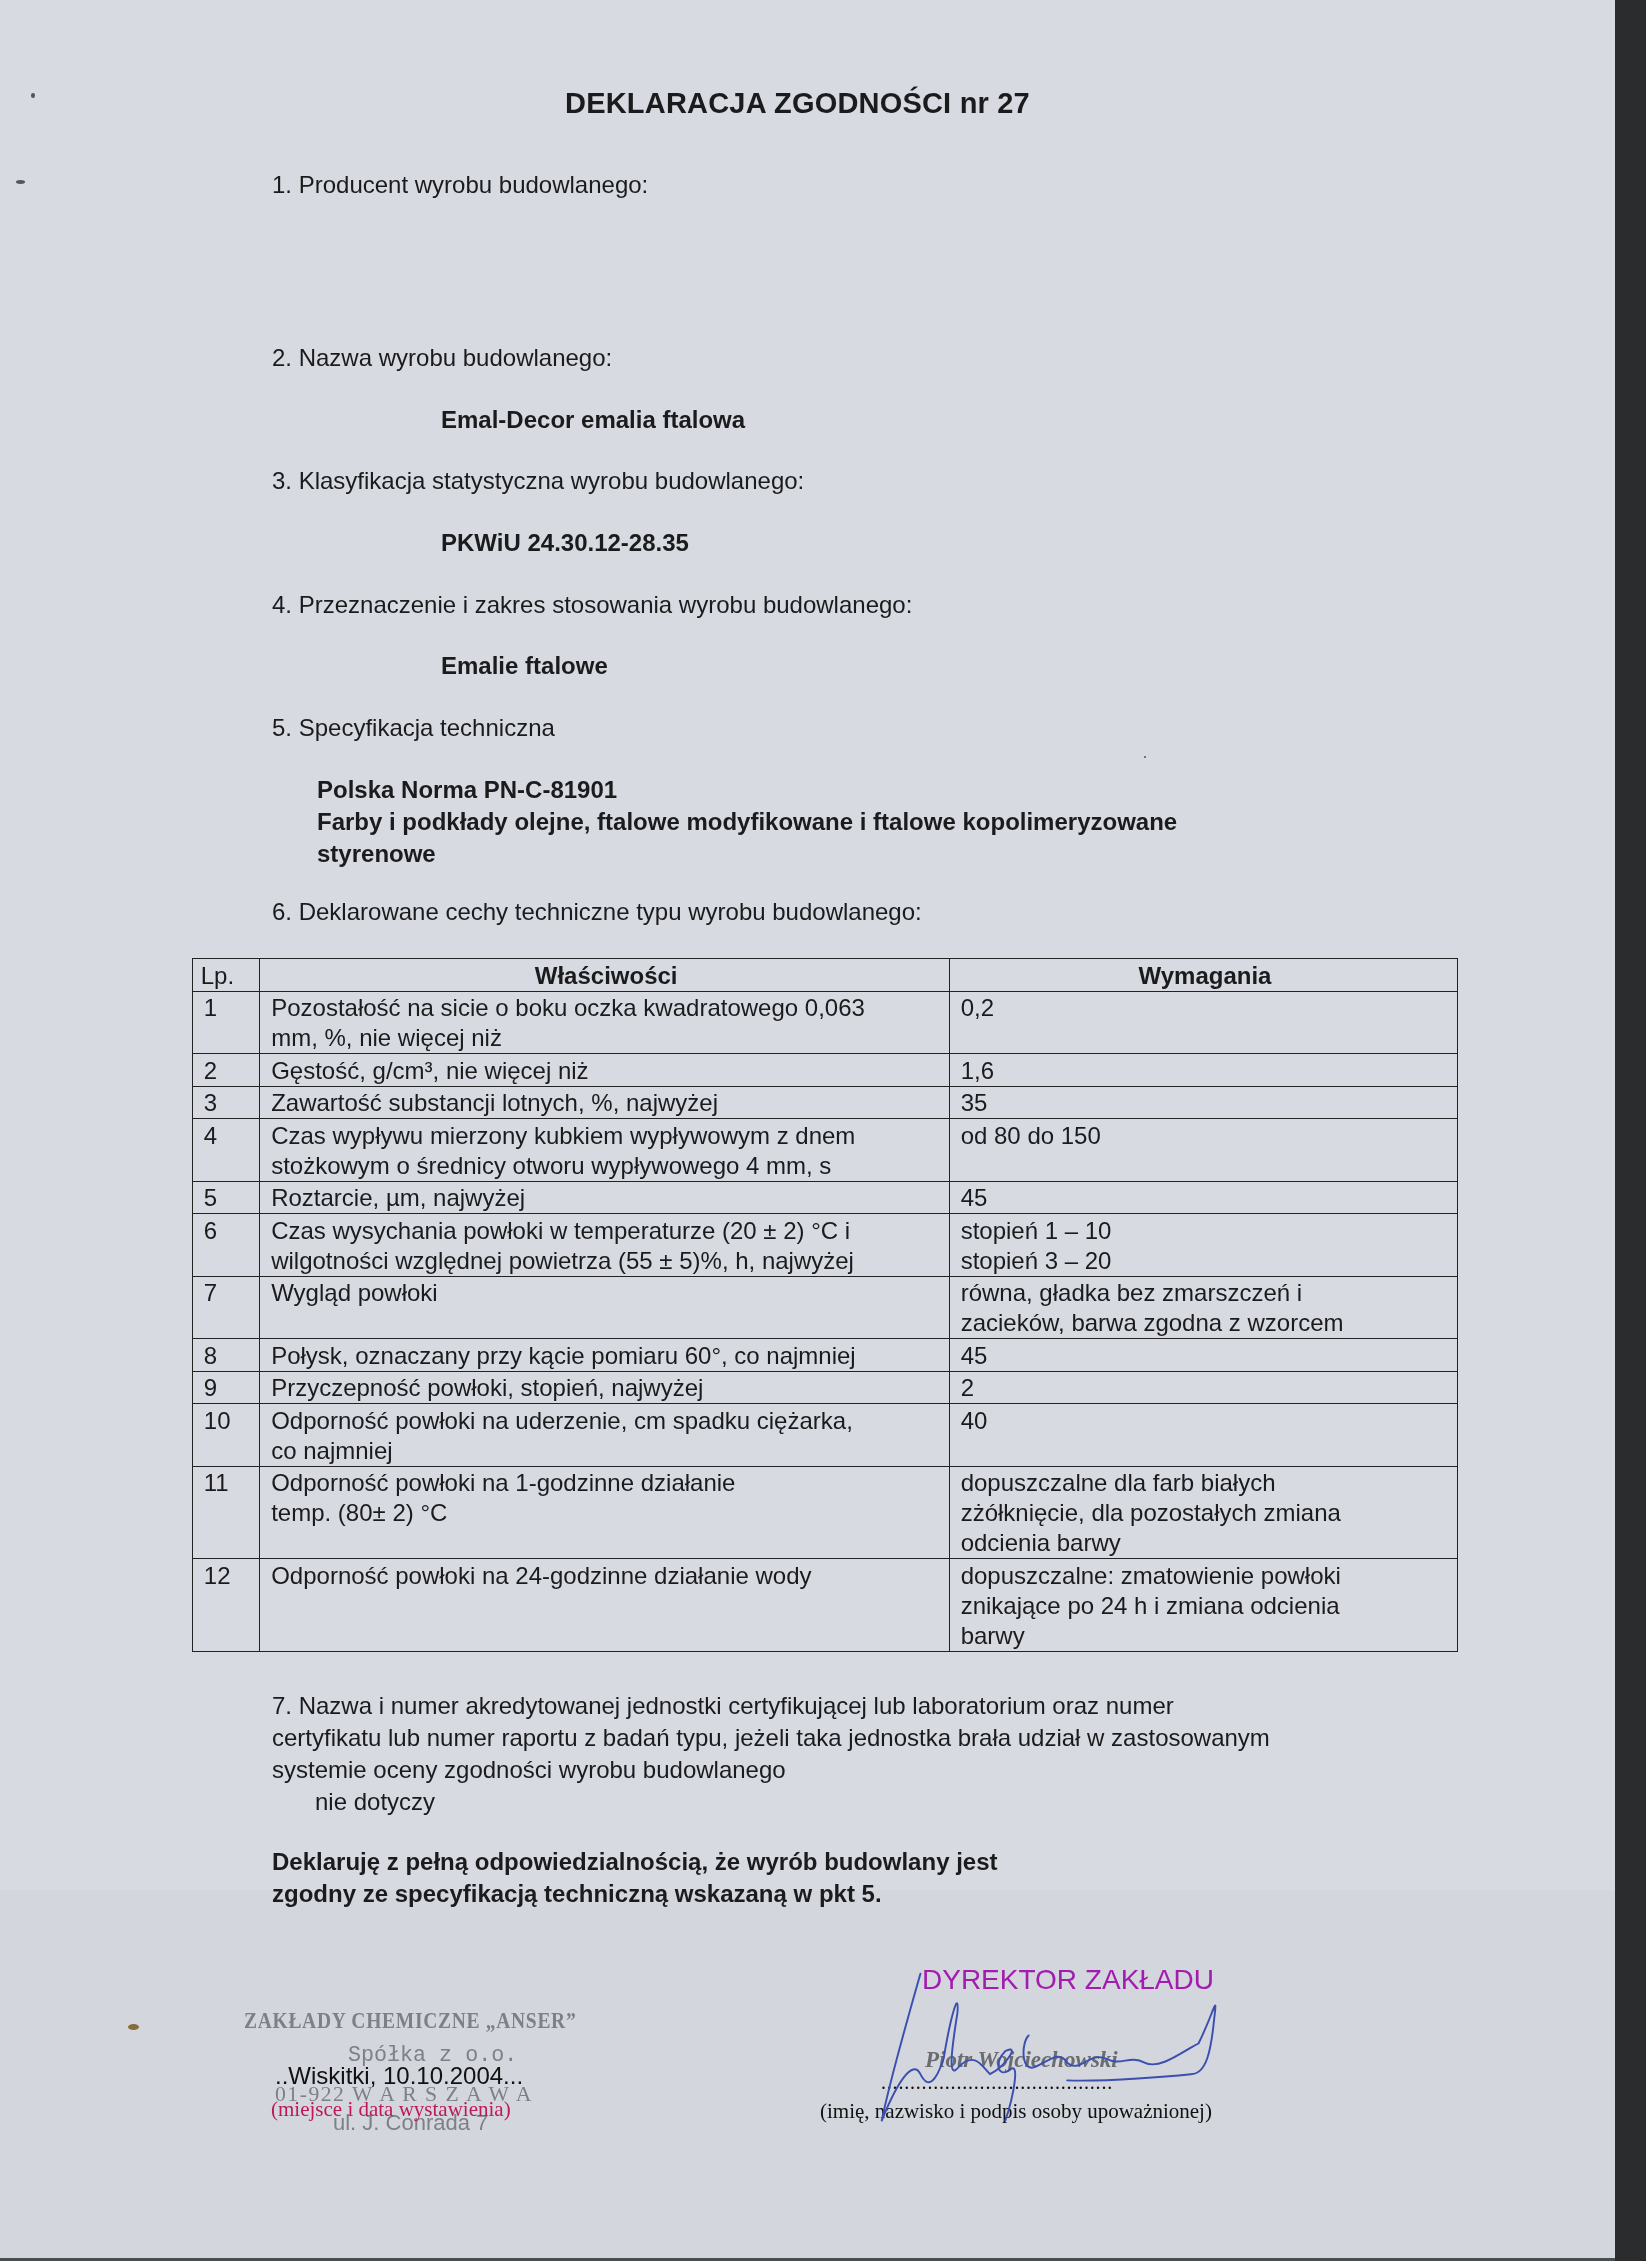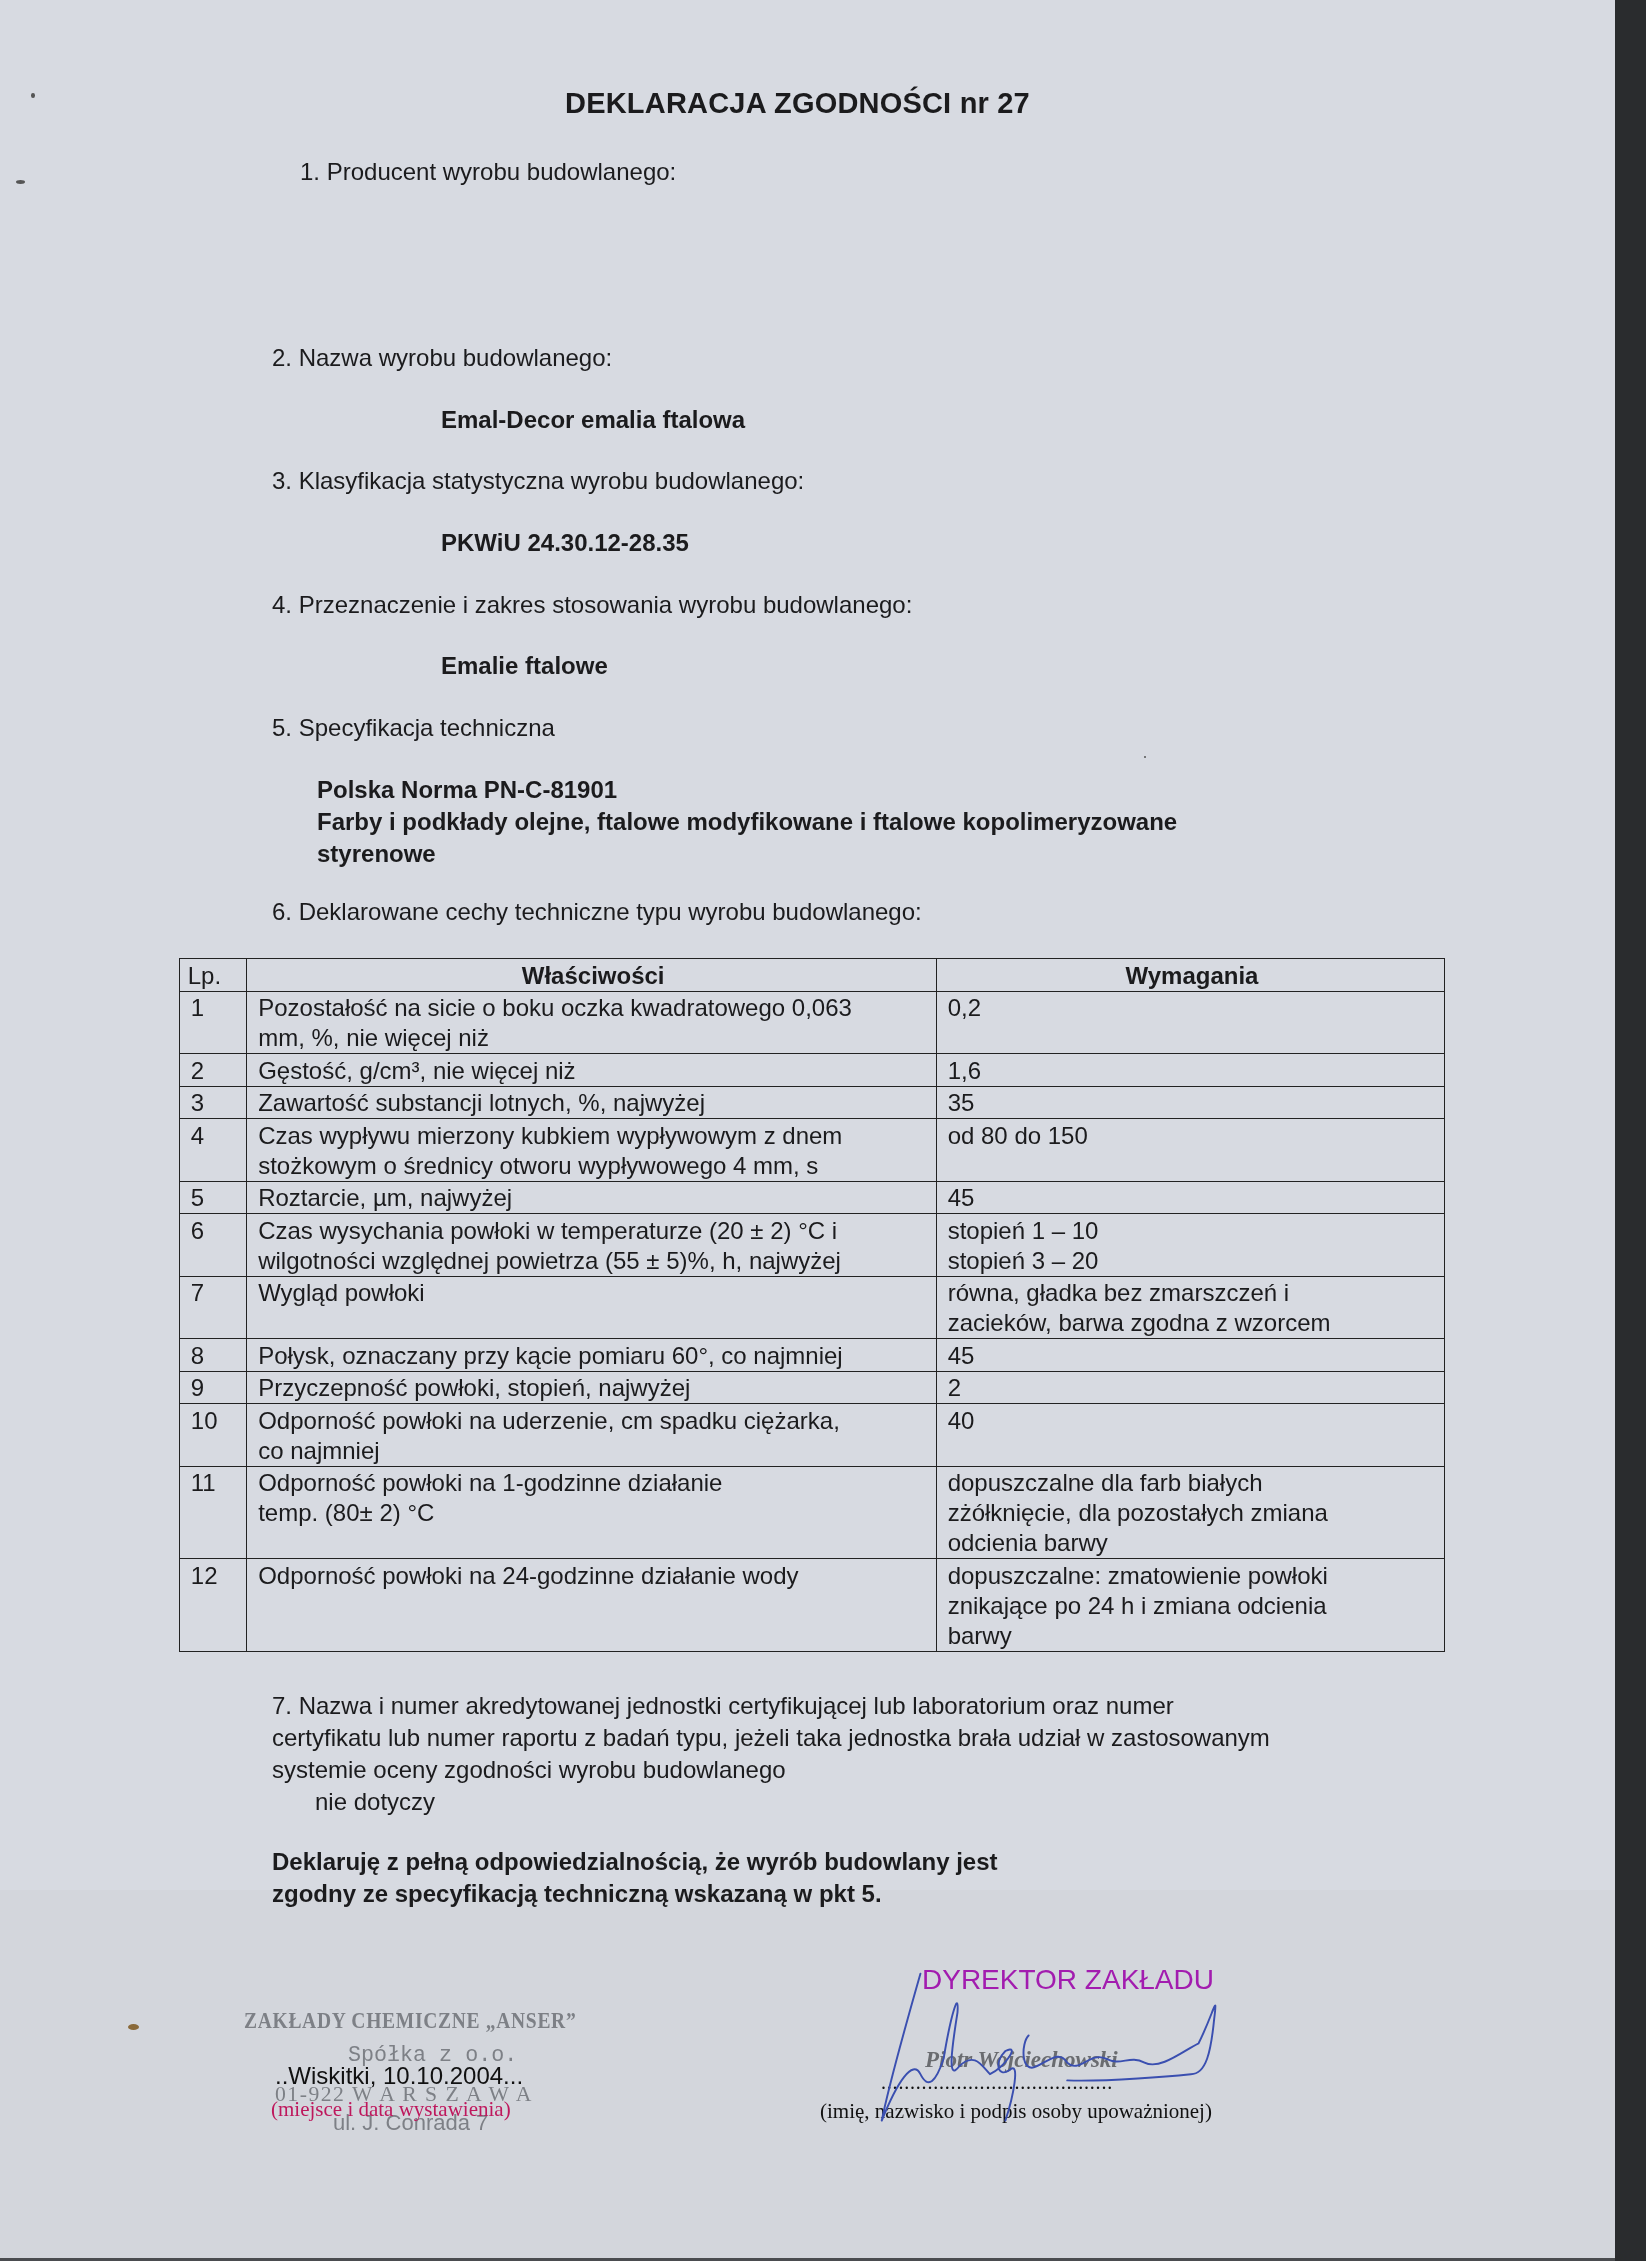--- a/index.html
+++ b/index.html
@@ -22,21 +22,21 @@
     background: #4a4c50;
   }
   .speck { position: absolute; background: #555; border-radius: 50%; }
   .abs { position: absolute; white-space: nowrap; }
   .title { left: 565px; top: 87px; font-size: 29px; font-weight: bold; letter-spacing: 0.2px; }
   .item { font-size: 24px; }
   .bold { font-weight: bold; font-size: 24px; }
   .lines div { line-height: 32px; }
 
   table.props {
-    position: absolute; left: 179px; top: 958px; width: 1266px;
+    position: absolute; left: 192px; top: 958px; width: 1266px;
     border-collapse: collapse; font-size: 24px;
   }
   table.props td, table.props th {
     border: 1.5px solid #222; vertical-align: top; padding: 1.5px 7.7px 0 10.8px;
     line-height: 30px; font-weight: normal; text-align: left;
   }
   table.props th { font-weight: bold; text-align: center; }
   table.props th.lp { text-align: left; font-weight: normal; padding-left: 7.7px; }
   .col-lp { width: 51px; }
   .col-prop { width: 670px; }
@@ -52,21 +52,21 @@
 </head>
 <body>
 
 <div class="paper">
   <span class="speck" style="left:31px;top:93px;width:3.9px;height:4.6px;"></span>
   <span class="speck" style="left:15.5px;top:180px;width:9.3px;height:3.9px;"></span>
   <span class="speck" style="left:1144px;top:756px;width:2.3px;height:2.3px;"></span>
 
   <div class="abs title">DEKLARACJA ZGODNOŚCI nr 27</div>
 
-  <div class="abs item" style="left:272px;top:158px;margin-left:28px;">1.  Producent wyrobu budowlanego:</div>
+  <div class="abs item" style="left:272px;top:171px;">1.  Producent wyrobu budowlanego:</div>
 
   <div class="abs item" style="left:272px;top:344px;">2.  Nazwa wyrobu budowlanego:</div>
   <div class="abs bold" style="left:441px;top:406px;">Emal-Decor emalia ftalowa</div>
 
   <div class="abs item" style="left:272px;top:467px;">3.  Klasyfikacja statystyczna wyrobu budowlanego:</div>
   <div class="abs bold" style="left:441px;top:529px;">PKWiU 24.30.12-28.35</div>
 
   <div class="abs item" style="left:272px;top:591px;">4. Przeznaczenie i zakres stosowania wyrobu budowlanego:</div>
   <div class="abs bold" style="left:441px;top:652px;">Emalie ftalowe</div>
 

